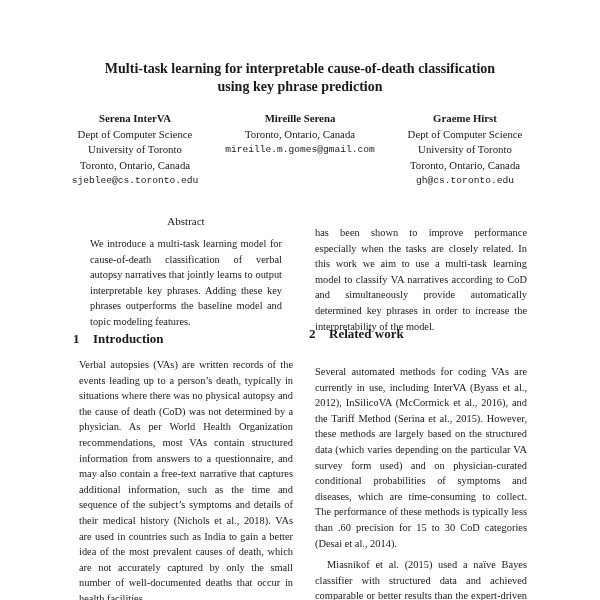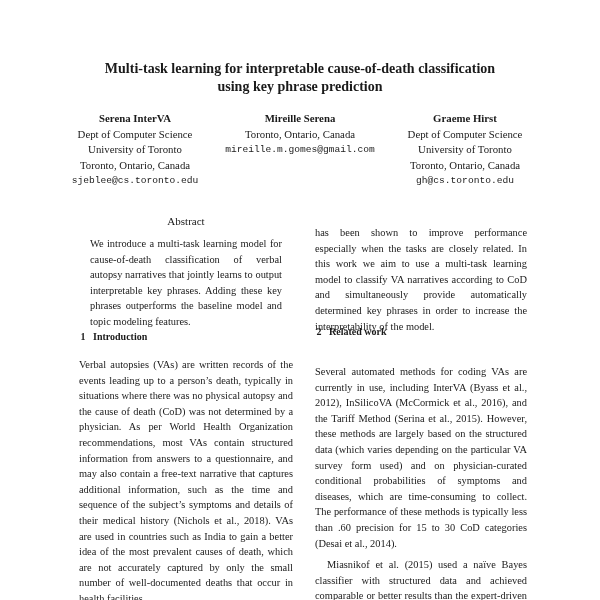--- a/index.html
+++ b/index.html
@@ -13,21 +13,21 @@
   .mono { font-family: "Liberation Mono", "DejaVu Sans Mono", monospace; font-size: 9.6px; }
   .a1 { left: 0; width: 170px; }
   .a2 { left: 165px; width: 170px; }
   .a3 { left: 330px; width: 170px; }
   .col { position: absolute; font-size: 10.4px; line-height: 15.6px; text-align: justify; }
   .left { left: 73px; width: 226px; }
   .right { left: 309px; width: 224px; }
   .abs-head { position: absolute; top: 215px; left: 73px; width: 226px; text-align: center;
               font-weight: normal; font-size: 11px; }
   .abstract { position: absolute; top: 236px; left: 90px; width: 192px; font-size: 10.4px; line-height: 15.6px; text-align: justify; }
-  .section { position: absolute; font-weight: bold; font-size: 10px; text-align: center; }
+  .section { position: absolute; font-weight: bold; font-size: 13px; }
   .section .num { display: inline-block; width: 20px; }
   p { margin: 6px; }
   .indent { text-indent: 12px; }
 </style>
 </head>
 <body>
 
 <div class="title">
   <div>Multi-task learning for interpretable cause-of-death classification</div>
   <div>using key phrase prediction</div>

